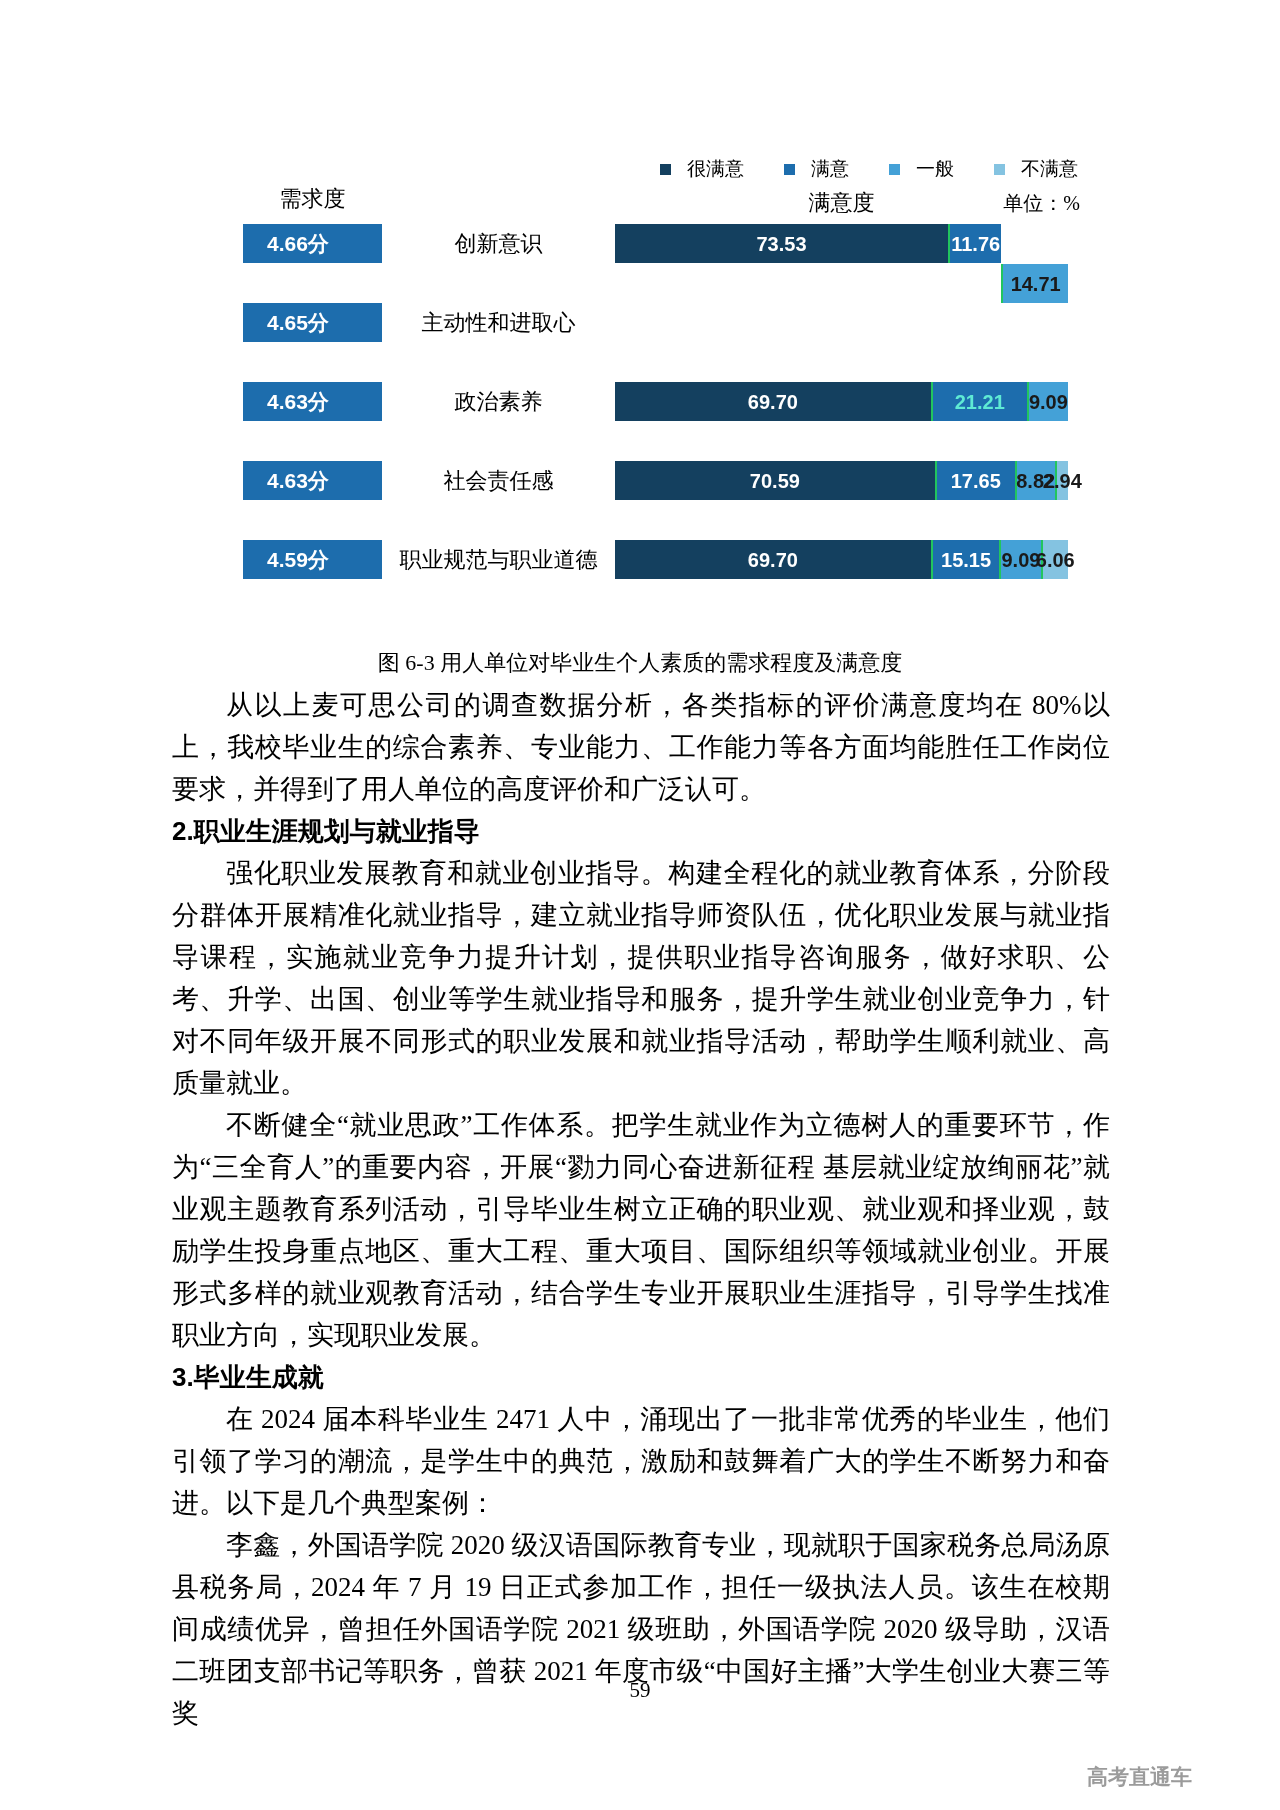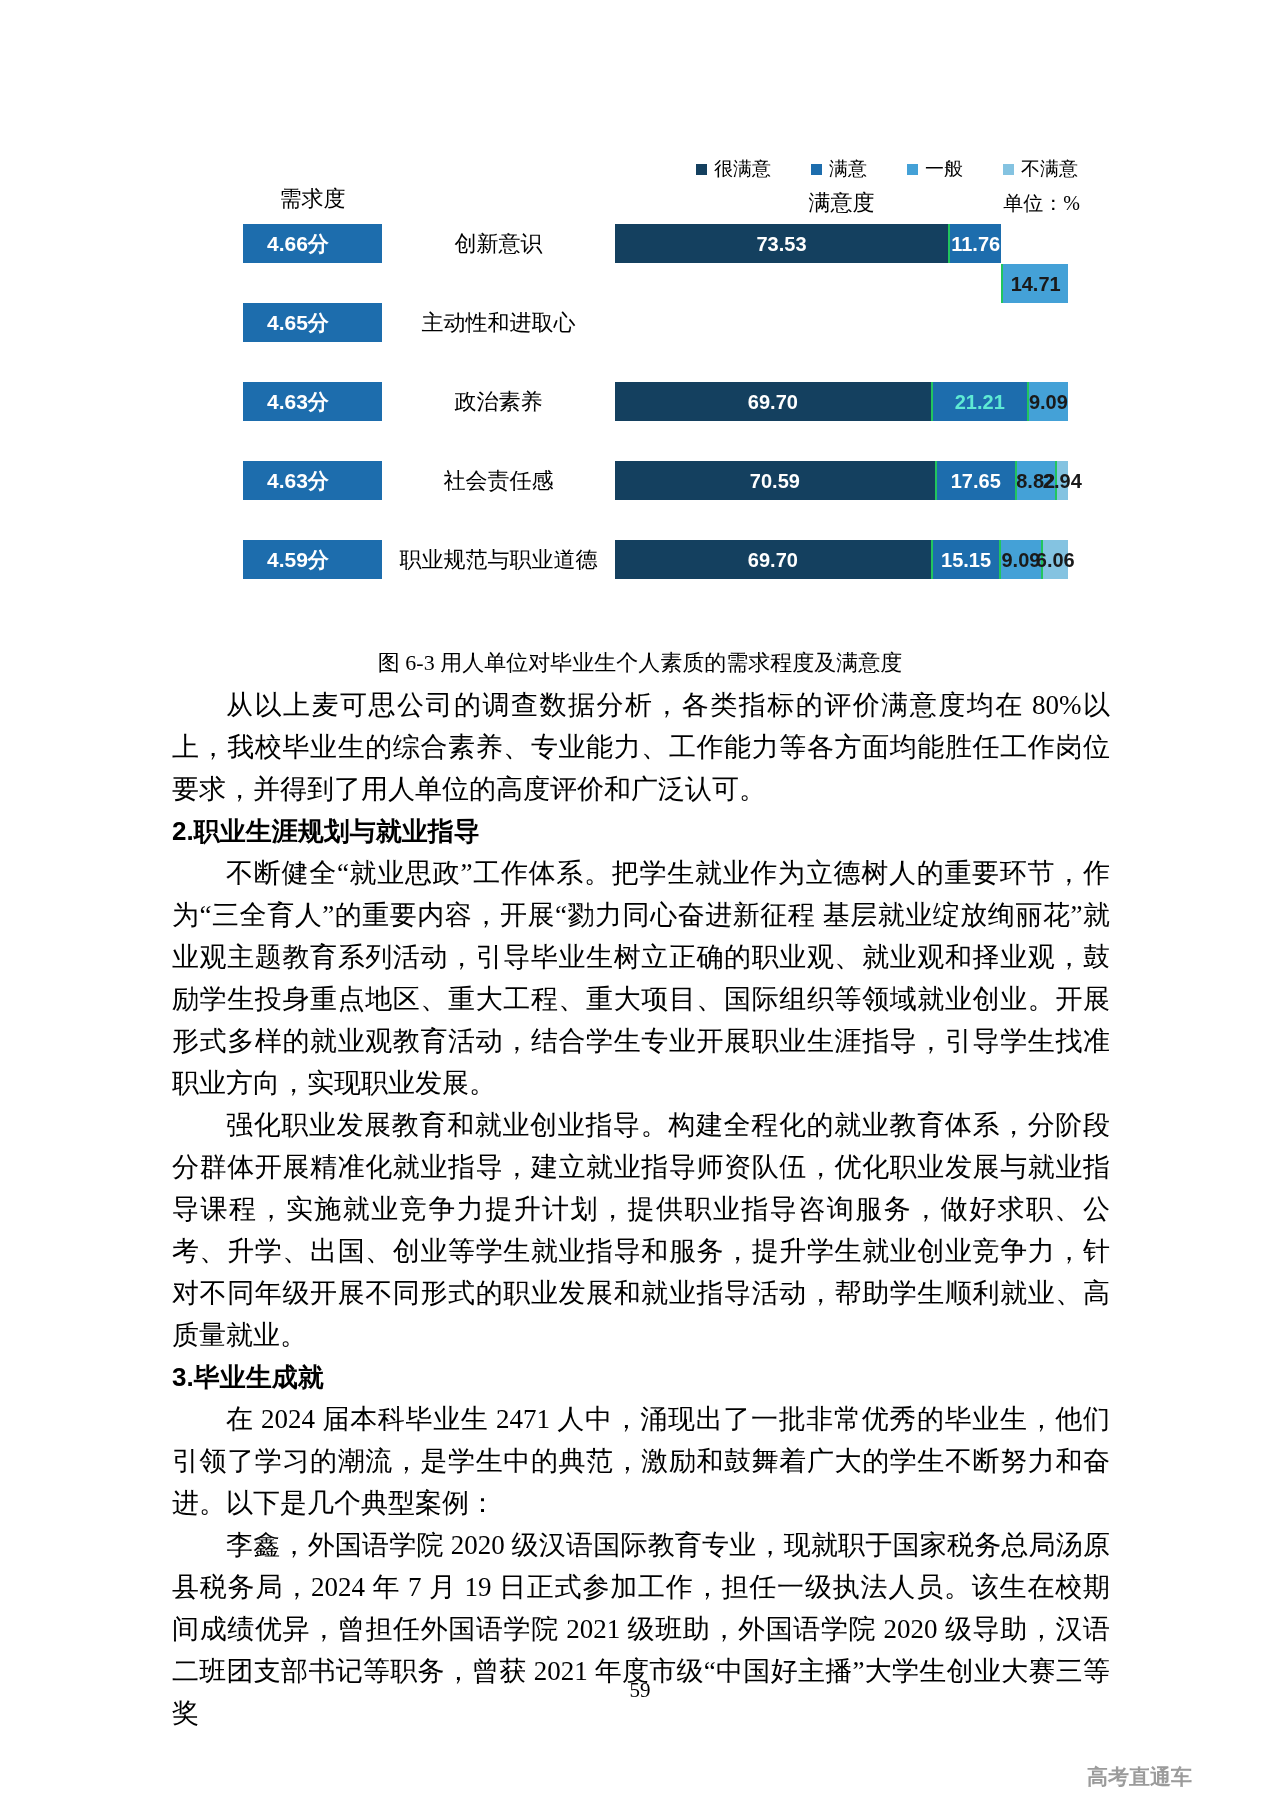--- a/index.html
+++ b/index.html
@@ -2,21 +2,21 @@
 <html><head>
 <meta charset="utf-8">
 <style>
   html,body{margin:0;padding:0;background:#e8e8e8;}
   .page{position:relative;width:1280px;height:1810px;background:#ffffff;overflow:hidden;
         font-family:"Liberation Serif","DejaVu Serif",serif;color:#000;}
 
   
   .chart{position:absolute;left:180px;top:140px;width:900px;height:470px;}
   .legend{position:absolute;top:16px;right:2px;display:flex;gap:40px;align-items:center;}
-  .legend-item{display:flex;align-items:center;gap:7px;font-size:19px;}
+  .legend-item{display:flex;align-items:center;gap:16px;font-size:19px;}
   .legend-marker{width:11px;height:11px;display:inline-block;}
   .hdr-demand{position:absolute;left:63px;top:44px;width:139px;text-align:center;font-size:22px;}
   .hdr-sat{position:absolute;left:435px;top:48px;width:453px;text-align:center;font-size:22px;}
   .hdr-unit{position:absolute;right:0px;top:50px;font-size:20px;}
   .rows{position:absolute;left:0;top:0;width:100%;height:100%;}
   .chart-row{position:absolute;left:0;width:900px;height:39px;}
   .score{position:absolute;left:63px;top:0;width:139px;height:39px;line-height:39px;
          padding-left:24px;box-sizing:border-box;color:#fff;font-weight:bold;font-size:21px;
          font-family:"Liberation Sans","DejaVu Sans",sans-serif;}
   .category{position:absolute;left:202px;top:0;width:233px;height:39px;line-height:39px;
@@ -139,22 +139,22 @@
           </div>
         </div>
       </div>
   </div>
 
   <div class="caption">图 6-3 用人单位对毕业生个人素质的需求程度及满意度</div>
 
   <div class="body-text">
       <p class="para">从以上麦可思公司的调查数据分析，各类指标的评价满意度均在 80%以上，我校毕业生的综合素养、专业能力、工作能力等各方面均能胜任工作岗位要求，并得到了用人单位的高度评价和广泛认可。</p>
       <p class="heading">2.职业生涯规划与就业指导</p>
+      <p class="para">强化职业发展教育和就业创业指导。构建全程化的就业教育体系，分阶段分群体开展精准化就业指导，建立就业指导师资队伍，优化职业发展与就业指导课程，实施就业竞争力提升计划，提供职业指导咨询服务，做好求职、公考、升学、出国、创业等学生就业指导和服务，提升学生就业创业竞争力，针对不同年级开展不同形式的职业发展和就业指导活动，帮助学生顺利就业、高质量就业。</p>
       <p class="para">不断健全“就业思政”工作体系。把学生就业作为立德树人的重要环节，作为“三全育人”的重要内容，开展“勠力同心奋进新征程 基层就业绽放绚丽花”就业观主题教育系列活动，引导毕业生树立正确的职业观、就业观和择业观，鼓励学生投身重点地区、重大工程、重大项目、国际组织等领域就业创业。开展形式多样的就业观教育活动，结合学生专业开展职业生涯指导，引导学生找准职业方向，实现职业发展。</p>
-      <p class="para">强化职业发展教育和就业创业指导。构建全程化的就业教育体系，分阶段分群体开展精准化就业指导，建立就业指导师资队伍，优化职业发展与就业指导课程，实施就业竞争力提升计划，提供职业指导咨询服务，做好求职、公考、升学、出国、创业等学生就业指导和服务，提升学生就业创业竞争力，针对不同年级开展不同形式的职业发展和就业指导活动，帮助学生顺利就业、高质量就业。</p>
       <p class="heading">3.毕业生成就</p>
       <p class="para">在 2024 届本科毕业生 2471 人中，涌现出了一批非常优秀的毕业生，他们引领了学习的潮流，是学生中的典范，激励和鼓舞着广大的学生不断努力和奋进。以下是几个典型案例：</p>
       <p class="para">李鑫，外国语学院 2020 级汉语国际教育专业，现就职于国家税务总局汤原县税务局，2024 年 7 月 19 日正式参加工作，担任一级执法人员。该生在校期间成绩优异，曾担任外国语学院 2021 级班助，外国语学院 2020 级导助，汉语二班团支部书记等职务，曾获 2021 年度市级“中国好主播”大学生创业大赛三等奖</p>
     </div>
 
   <div class="page-number">59</div>
 
   <div class="watermark">高考直通车</div>
 
 </div>

